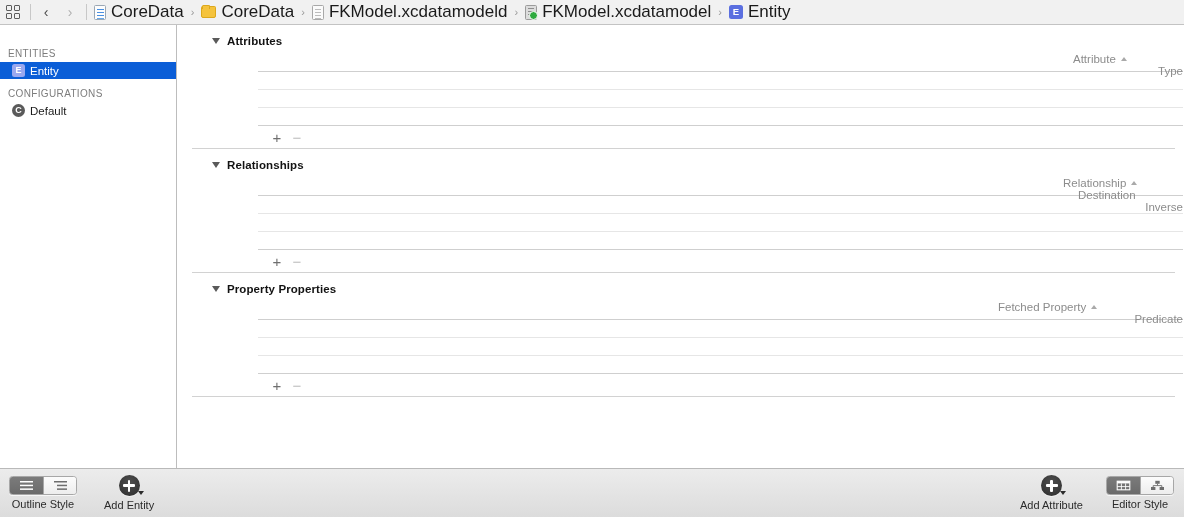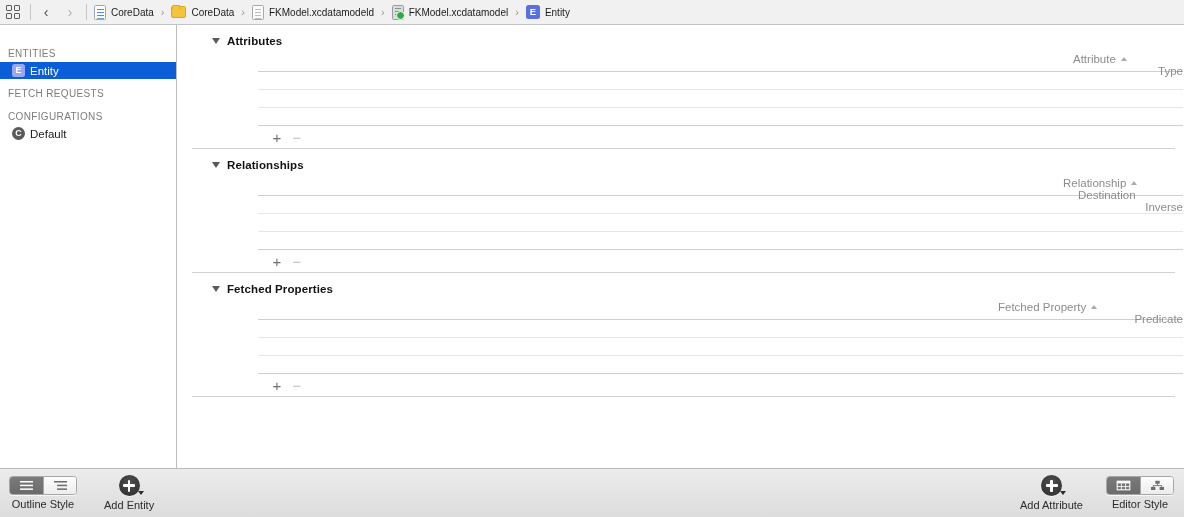--- a/index.html
+++ b/index.html
@@ -74,21 +74,21 @@
   }
   .crumb {
     display: flex;
     align-items: center;
     flex: 0 0 auto;
     padding: 0 1px;
   }
   .crumb-label {
     margin-left: 5px;
     white-space: nowrap;
-    font-size: 10px;
+    font-size: 17px;
     color: #1a1a1a;
   }
   .crumb-arrow {
     color: #9a9a9a;
     font-size: 11px;
     margin: 0 6px;
     flex: 0 0 auto;
   }
 
   
@@ -450,21 +450,20 @@
   </div>
 
   <div class="sidebar">
 
     <div class="sb-group-header">ENTITIES</div>
     <div class="sb-row selected">
       <span class="sb-icon-e">E</span>
       <span class="sb-label">Entity</span>
     </div>
 
-    <div class="sb-group-header" style="padding-top:9px">FETCH REQUESTS</div>
 
     <div class="sb-group-header" style="padding-top:9px">CONFIGURATIONS</div>
     <div class="sb-row">
       <span class="sb-icon-c">C</span>
       <span class="sb-label">Default</span>
     </div>
 
   </div>
 
   <div class="editor">
@@ -530,21 +529,21 @@
           <span class="btn-pm minus">−</span>
         </div>
       </div>
     </div>
 
     <div class="sec-divider"></div>
 
     <div class="section">
       <div class="sec-head">
         <span class="tri"></span>
-        <span class="sec-title">Fetched Properties</span>
+        <span class="sec-title">Property Properties</span>
       </div>
       <div class="table">
         <div class="t-head">
           <div class="t-col" style="width:185px">
             <span>Fetched Property</span>
             <span class="sortcaret"></span>
           </div>
           <div class="t-col">
             <span>Predicate</span>
           </div>

